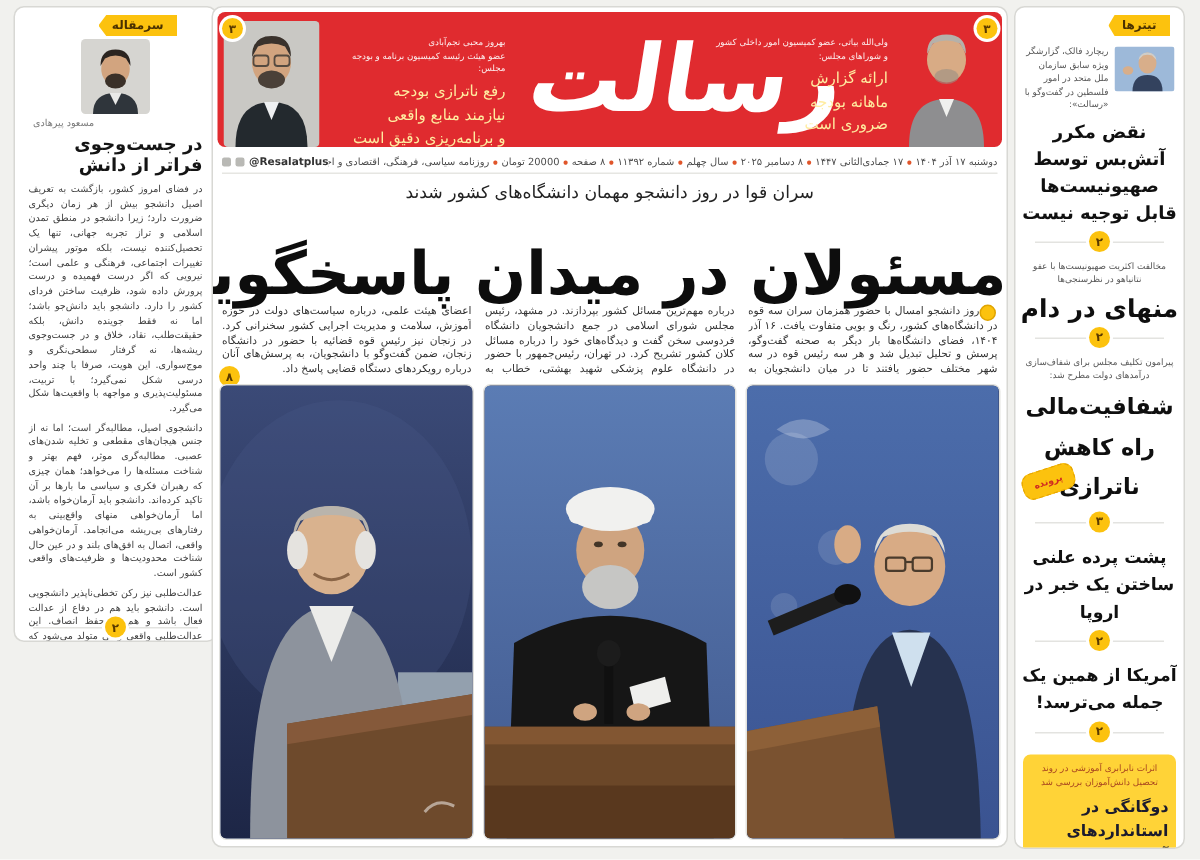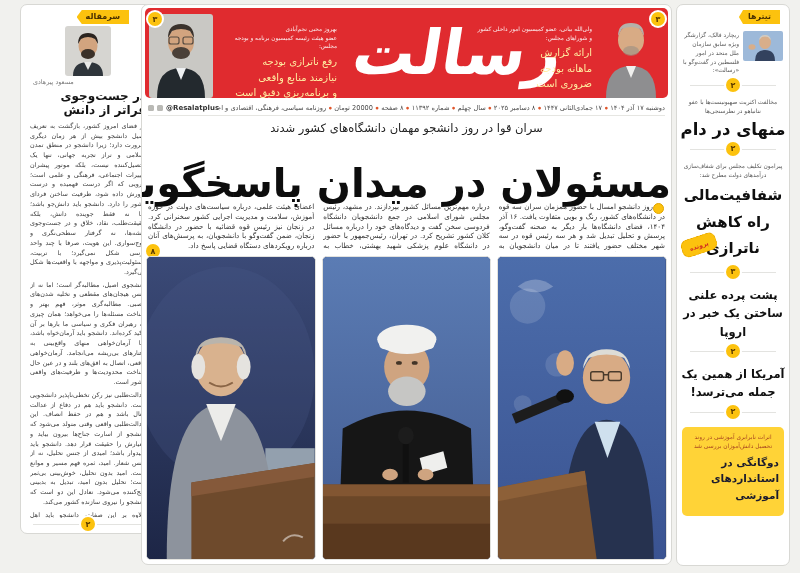--- a/index.html
+++ b/index.html
@@ -14,21 +14,21 @@
     position:absolute;top:5px;background:#fcc20e;color:#4a3100;
     font-size:8px;font-weight:bold;padding:2px 9px 3px;
     clip-path:polygon(0 50%,10% 0,100% 0,100% 100%,10% 100%);
   }
   .badge{
     width:14px;height:14px;border-radius:50%;background:#fcc20e;color:#5a3a00;
     font-size:8px;font-weight:bold;display:flex;align-items:center;justify-content:center;
     box-shadow:0 0 0 2px #fff;
   }
   
-  .editorial{left:20px;top:4px;width:136px;height:530px;overflow:hidden;}
+  .editorial{left:9px;top:4px;width:136px;height:424px;overflow:hidden;}
   .editorial .ribbon{right:26px;}
   .ed-photo{display:block;margin:21px auto 2px;border-radius:3px;}
   .ed-author{font-size:6.4px;color:#777;margin:0 12px 3px;text-align:left;}
   .ed-title{font-size:12px;font-weight:bold;color:#141414;margin:0 9px 5px;text-align:right;}
   .ed-body{margin:0 9px;height:396px;overflow:hidden;}
   .ed-body p{font-size:6.4px;line-height:1.52;color:#3c3c3c;text-align:justify;margin:0 0 3px;}
   .ed-div{position:absolute;bottom:8px;left:12px;right:12px;border-top:1px solid #e3e3e0;}
   .ed-div .badge{position:absolute;top:-8px;left:50%;transform:translateX(-50%);}
   
   .center{left:141px;top:4px;width:531px;height:561px;overflow:hidden;}
@@ -284,20 +284,21 @@
     <div class="sb-row">
       <svg class="sb-photo" width="40" height="30" viewBox="0 0 40 30">
         <rect width="40" height="30" fill="#9db9d9"></rect>
         <ellipse cx="22" cy="11" rx="6" ry="7" fill="#d8ae8a"></ellipse>
         <path d="M16 9 Q17 4 22 4 Q27 4 28 9 L25 6 Q22 5 19 6 Z" fill="#cfcdc8"></path>
         <path d="M12 30 Q12 19 22 19 Q32 19 32 30 Z" fill="#33425e"></path>
         <ellipse cx="9" cy="16" rx="3.5" ry="2.8" fill="#d8ae8a"></ellipse>
       </svg>
       <div class="sb-kicker-sm">ریچارد فالک، گزارشگر ویژه سابق سازمان ملل متحد در امور فلسطین در گفت‌وگو با «رسالت»:</div>
     </div>
+    <div class="sb-h1">نقض مکرر آتش‌بس توسط صهیونیست‌ها قابل توجیه نیست</div>
     <div class="sb-div">
       <span class="badge">۲</span>
     </div>
 
     <div class="sb-kicker">مخالفت اکثریت صهیونیست‌ها با عفو نتانیاهو در نظرسنجی‌ها</div>
     <div class="sb-h2">منهای در دام</div>
     <div class="sb-div">
       <span class="badge">۲</span>
     </div>
 

